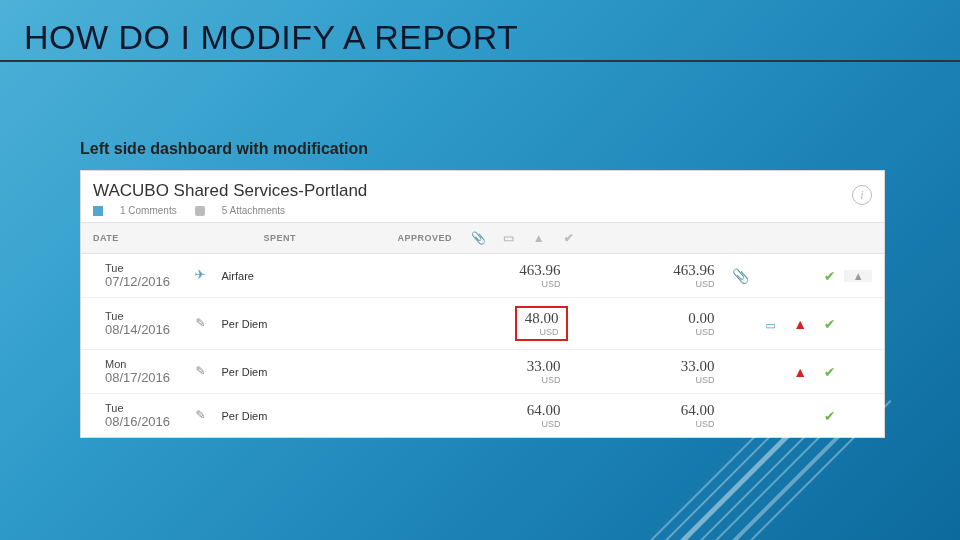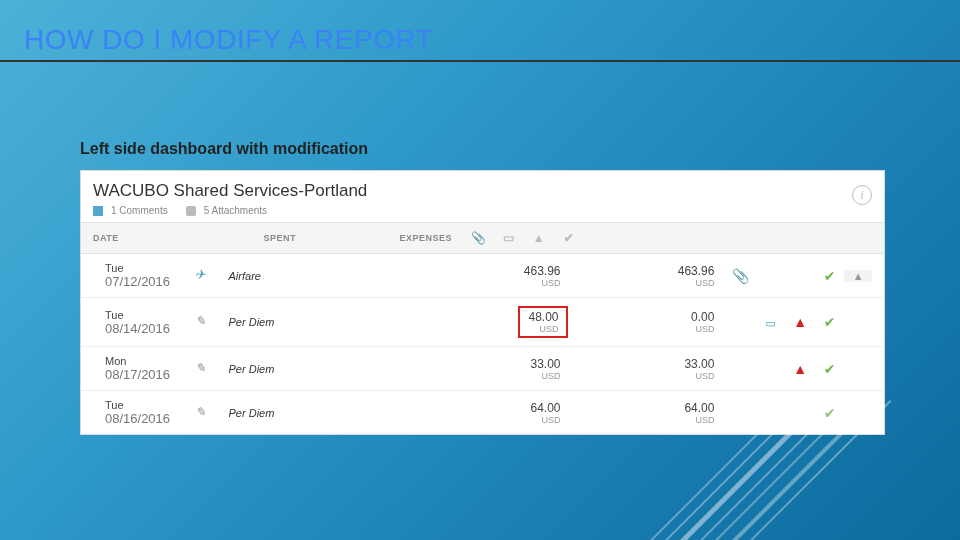--- a/index.html
+++ b/index.html
@@ -6,25 +6,25 @@
   body {
     width: 960px;
     height: 540px;
     font-family: Arial, Helvetica, sans-serif;
     background: linear-gradient(135deg, #4db1d8 0%, #2e9ac9 35%, #1a7fb3 70%, #0d6a9c 100%);
     position: relative;
     overflow: hidden;
   }
   .slide-title {
     position: absolute;
-    top: 24px;
+    top: 18px;
     left: 24px;
-    font-size: 28px;
+    font-size: 34px;
     font-weight: 400;
-    color: #3b82f6;
+    color: #0f172a;
     letter-spacing: 0.5px;
   }
   .title-underline {
     position: absolute;
     top: 60px;
     left: 0;
     width: 100%;
     height: 2px;
     background: #333;
   }
@@ -54,21 +54,21 @@
     font-weight: 400;
   }
   .meta-row {
     margin-top: 4px;
     font-size: 10px;
     color: #888;
     display: flex;
     gap: 18px;
     align-items: center;
   }
-  .meta-item { display: flex; align-items: center; gap: 8px; }
+  .meta-item { display: flex; align-items: center; gap: 17px; }
   .meta-icon {
     width: 10px; height: 10px;
     background: #52a8cc;
     display: inline-block;
   }
   .meta-icon.clip { background: #bbb; border-radius: 2px; }
   .info-circle {
     position: absolute;
     right: 12px;
     top: 14px;
@@ -107,21 +107,21 @@
     display: flex;
     align-items: center;
     padding: 8px 12px;
     border-bottom: 1px solid #eee;
     font-size: 11px;
   }
   .row:last-child { border-bottom: none; }
   .date-cell { padding-left: 12px; }
   .day { color: #444; font-size: 11px; }
   .full-date { color: #777; font-size: 13px; }
-  .exp-cell { display: flex; align-items: center; gap: 18px; font-style: italic; }
+  .exp-cell { display: flex; align-items: center; gap: 11px; }
   .exp-icon {
     width: 16px; height: 12px;
     display: inline-block;
     position: relative;
   }
   .exp-icon.airfare::before {
     content: "✈";
     color: #5aa0c8;
     font-size: 13px;
     position: absolute;
@@ -129,21 +129,21 @@
   }
   .exp-icon.perdiem::before {
     content: "✎";
     color: #888;
     font-size: 12px;
     position: absolute;
     top: -2px; left: 1px;
   }
   .exp-label { color: #333; font-size: 11px; }
   .amount-cell { text-align: right; padding-right: 28px; }
-  .amount { color: #444; font-size: 12px; }
+  .amount { color: #444; font-size: 15px; font-family: Liberation Serif, serif; }
   .currency { color: #999; font-size: 9px; }
   .amount-wrap { display: inline-block; }
   .amount-wrap.highlight {
     border: 2px solid #d8201f;
     padding: 2px 8px;
     margin-right: -8px;
   }
   .ic { width: 30px; text-align: center; font-size: 14px; }
   .ic .paperclip { color: #aaa; }
   .ic .comment { color: #52a8cc; font-size: 11px; }
@@ -195,21 +195,21 @@
         <span class="meta-icon clip"></span>
         <span>5 Attachments</span>
       </div>
     </div>
     <div class="info-circle">i</div>
   </div>
 
   <div class="thead">
     <div class="col-date">DATE</div>
     <div class="col-spent">SPENT</div>
-    <div class="col-appr">EXPENSES</div>
+    <div class="col-appr">APPROVED</div>
     <div class="col-ic1 hicon">📎</div>
     <div class="col-ic2 hicon">▭</div>
     <div class="col-ic3 hicon">▲</div>
     <div class="col-ic4 hicon">✔</div>
     <div class="scroll-head"></div>
   </div>
 
   <div id="rows-container">
       <div class="row">
         <div class="col-date date-cell">

